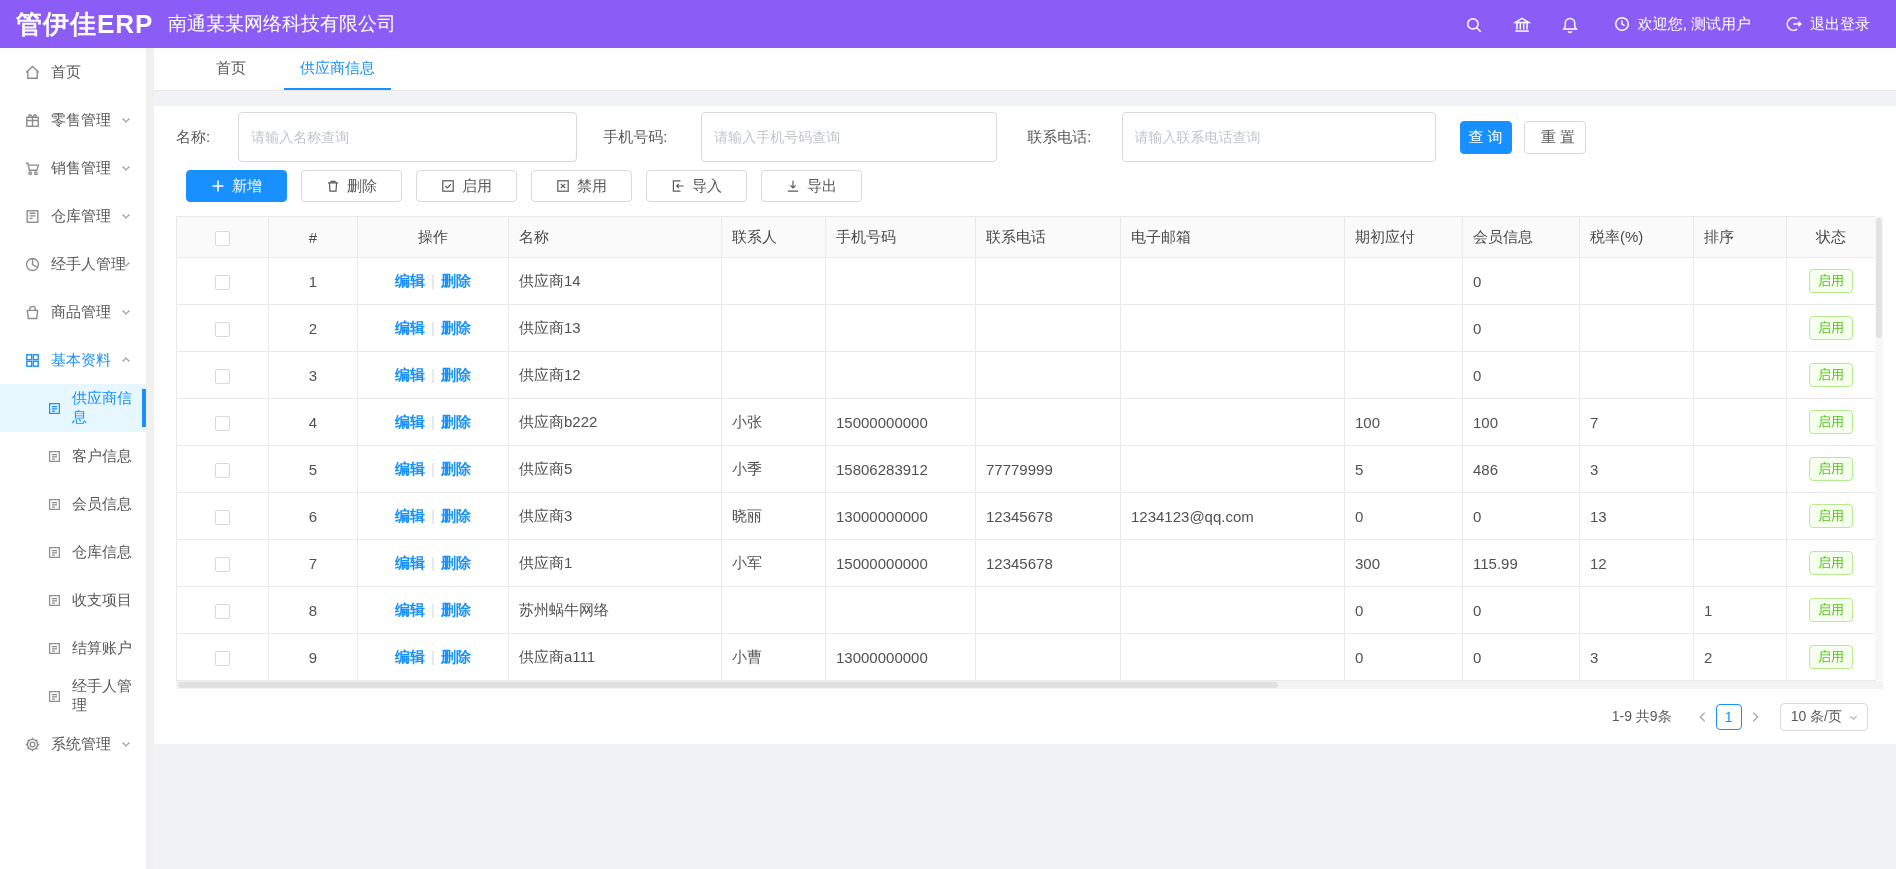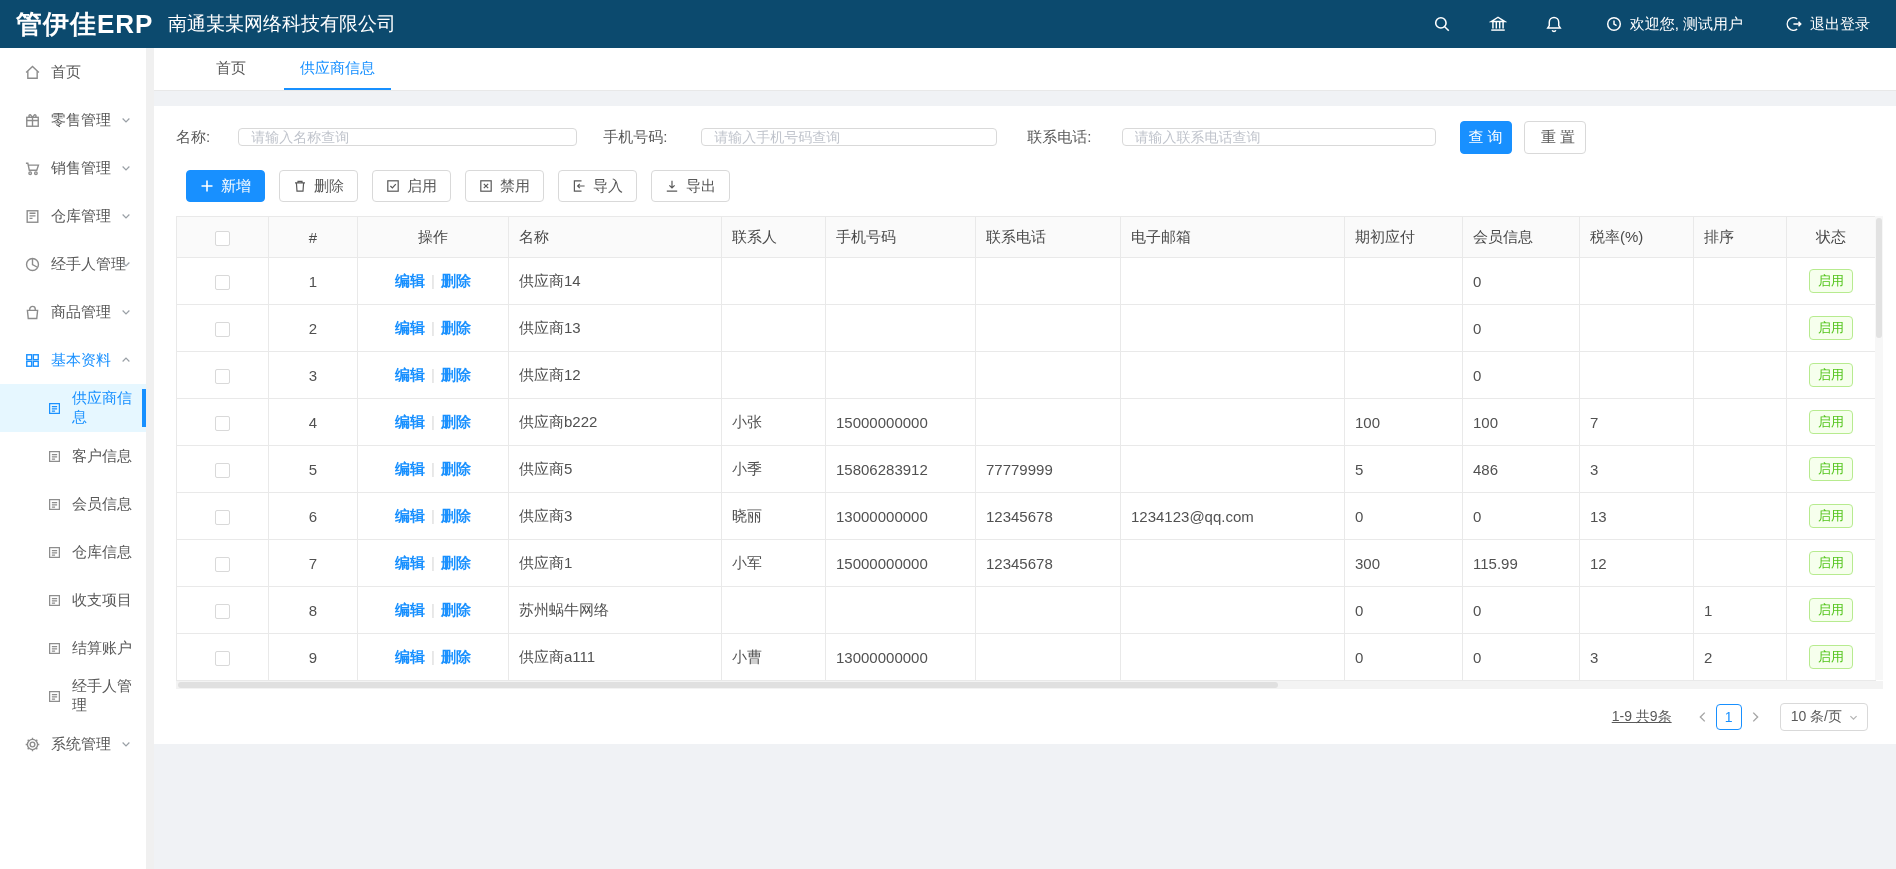--- a/index.html
+++ b/index.html
@@ -1,23 +1,23 @@
 <!DOCTYPE html>
 <html><head>
 <meta charset="utf-8">
 <style>
   * { margin:0; padding:0; box-sizing:border-box; }
   html,body { width:1896px; height:869px; overflow:hidden; font-family:"Liberation Sans",sans-serif; background:#f0f2f5; }
   svg { display:block; }
 
   
-  .top-header { position:absolute; top:0; left:0; width:1896px; height:48px; background:#0c4a6e; display:flex; align-items:center; color:#fff; z-index:30; }
+  .top-header { position:absolute; top:0; left:0; width:1896px; height:48px; background:#8b5cf6; display:flex; align-items:center; color:#fff; z-index:30; }
   .logo { width:146px; padding-left:16px; font-size:26px; font-weight:bold; letter-spacing:1px; white-space:nowrap; }
   .company { margin-left:22px; font-size:19px; white-space:nowrap; }
-  .header-right { margin-left:auto; display:flex; align-items:center; padding-right:26px;gap:8px; }
+  .header-right { margin-left:auto; display:flex; align-items:flex-end; padding-right:26px; }
   .h-ico { width:18px; height:18px; margin-left:30px; cursor:pointer; color:#fff; }
   .h-group { display:flex; align-items:center; margin-left:34px; font-size:15px; cursor:pointer; }
   .h-group .h-ico { margin:0 7px 0 0; }
 
   
   .sidebar { position:absolute; top:48px; left:0; width:146px; height:821px; background:#fff; z-index:20; }
   .side-track { position:absolute; top:48px; left:146px; width:8px; height:821px; background:#f0f0f0; }
   .s-item { height:48px; display:flex; align-items:center; padding-left:24px; font-size:15px; color:#595959; cursor:pointer; position:relative; }
   .s-item .s-ico { width:17px; height:17px; color:#8c8c8c; margin-right:10px; flex:none; }
   .s-item .chev { position:absolute; right:14px; width:12px; height:12px; color:#9aa0a6; }
@@ -32,55 +32,55 @@
   .main { position:absolute; top:48px; left:154px; width:1742px; height:821px; background:#f0f2f5; }
   .tabbar { height:43px; background:#fff; border-bottom:1px solid #e8e8e8; display:flex; align-items:stretch; padding-left:46px; }
   .tab { display:flex; align-items:center; padding:0 16px; margin-right:22px; font-size:15px; color:#595959; cursor:pointer; border-bottom:2px solid transparent; }
   .tab.active { color:#1890ff; border-bottom-color:#1890ff; }
 
   .card { margin-top:15px; background:#fff; padding:14px 13px 16px 22px; height:638px; position:relative; }
 
   
   .filters { display:flex; align-items:center; height:34px; font-size:15px; color:#595959; }
   .filters label { white-space:nowrap; }
-  .filters input { height:18px; border:1px solid #d9d9d9; border-radius:4px; padding:0 12px; font-size:14px; color:#0c4a6e; outline:none; font-family:"Liberation Sans",sans-serif; }
+  .filters input { height:50px; border:1px solid #d9d9d9; border-radius:4px; padding:0 12px; font-size:14px; color:#0c4a6e; outline:none; font-family:"Liberation Sans",sans-serif; }
   .filters input::placeholder { color:#c0c4cc; }
   .f-in1 { width:339px; margin-left:28px; }
   .l2 { margin-left:26px; }
   .f-in2 { width:296px; margin-left:34px; }
   .l3 { margin-left:30px; }
   .f-in3 { width:314px; margin-left:30px; }
   .btn { height:33px; border-radius:4px; border:1px solid #d9d9d9; background:#fff; font-size:15px; color:#595959; cursor:pointer; display:inline-flex; align-items:center; justify-content:center; font-family:"Liberation Sans",sans-serif; }
   .btn.primary { background:#1890ff; border-color:#1890ff; color:#fff; }
   .f-search { width:52px; margin-left:24px; letter-spacing:4px; padding-left:4px; }
   .f-reset { width:62px; margin-left:12px; letter-spacing:4px; padding-left:11px; }
 
   
   .toolbar { margin-top:16px; margin-left:10px; display:flex; align-items:center; }
-  .t-btn { height:32px; padding:0 13px; display:inline-flex; align-items:center; margin-right:14px; }
+  .t-btn { height:32px; padding:0 24px; display:inline-flex; align-items:center; margin-right:14px; }
   .t-btn .b-ico { width:14px; height:14px; margin-right:7px; }
 
   
   .tbl-wrap { margin-top:14px; position:relative; }
   table { border-collapse:collapse; table-layout:fixed; width:1699px; font-size:15px; color:#515151; }
   th,td { border:1px solid #e9e9e9; height:47px; padding:0 10px; text-align:left; font-weight:normal; overflow:hidden; white-space:nowrap; }
   thead th { height:41px; background:#fafafa; color:#4a4a4a; }
   .c-center { text-align:center; }
   td a { color:#1890ff; text-decoration:none; cursor:pointer;font-weight:bold; }
   .op-sep { color:#dcdcdc; margin:0 6px; }
   .cbx { display:inline-block; width:15px; height:15px; border:1px solid #d9d9d9; border-radius:2px; background:#fff; vertical-align:middle; cursor:pointer; }
   .chip { display:inline-block; padding:3px 8px; font-size:13px; color:#52c41a; border:1px solid #b7eb8f; background:#f6ffed; border-radius:4px; line-height:1.2; }
   .v-scroll { position:absolute; top:0; left:1699px; width:8px; height:464px; background:#f7f7f7; }
   .v-scroll .thumb { position:absolute; top:2px; left:1px; width:6px; height:120px; background:#e2e2e2; border-radius:3px; }
   .h-scroll { position:relative; margin-top:0; width:1707px; height:8px; background:#f3f3f3; }
   .h-scroll .thumb { position:absolute; top:1px; left:2px; height:6px; width:1100px; background:#e0e0e0; border-radius:3px; }
 
   
   .pager { margin-top:14px; display:flex; align-items:center; justify-content:flex-end; padding-right:15px; font-size:14px; color:#595959; }
-  .pg-total { margin-right:18px;text-decoration:underline; }
+  .pg-total { margin-right:18px; }
   .pg-arrow { width:14px; height:14px; color:#a6a6a6; cursor:pointer; margin:0 6px; }
   .pg-num { min-width:26px; height:26px; border:1px solid #1890ff; color:#1890ff; border-radius:4px; display:flex; align-items:center; justify-content:center; font-size:14px; cursor:pointer; background:#fff; }
   .pg-size { margin-left:12px; height:28px; border:1px solid #d9d9d9; border-radius:4px; background:#fff; display:flex; align-items:center; padding:0 8px 0 10px; cursor:pointer; color:#595959; }
   .pg-size .chev { width:11px; height:11px; color:#b5b5b5; margin-left:6px; }
 </style>
 </head>
 <body>
 
 <div class="top-header">
   <div class="logo">管伊佳ERP</div>

